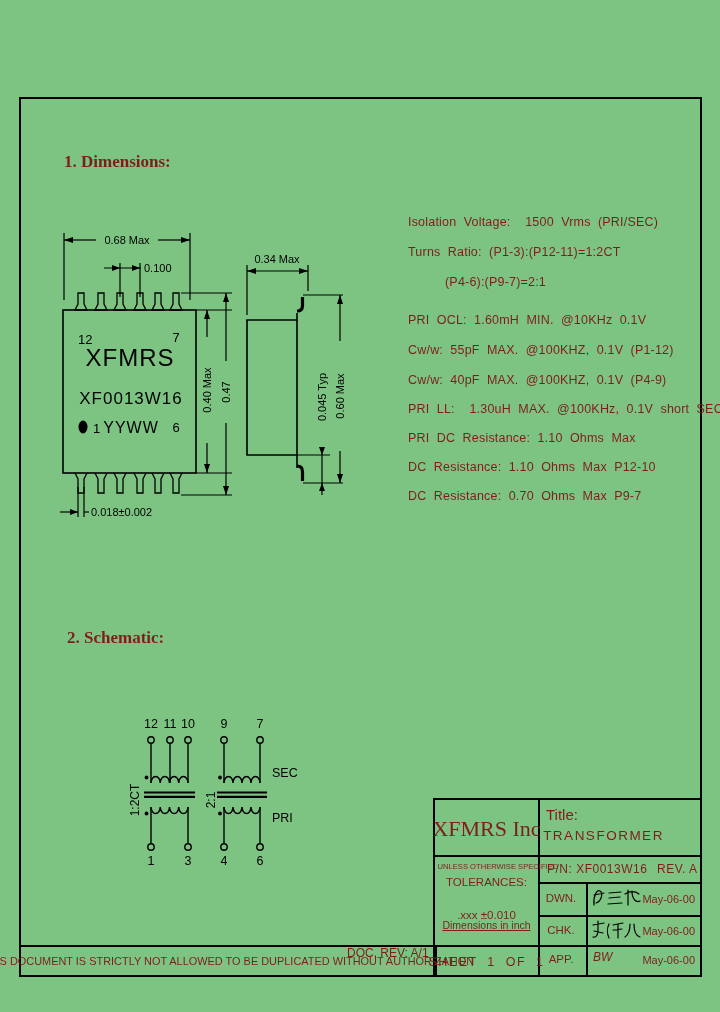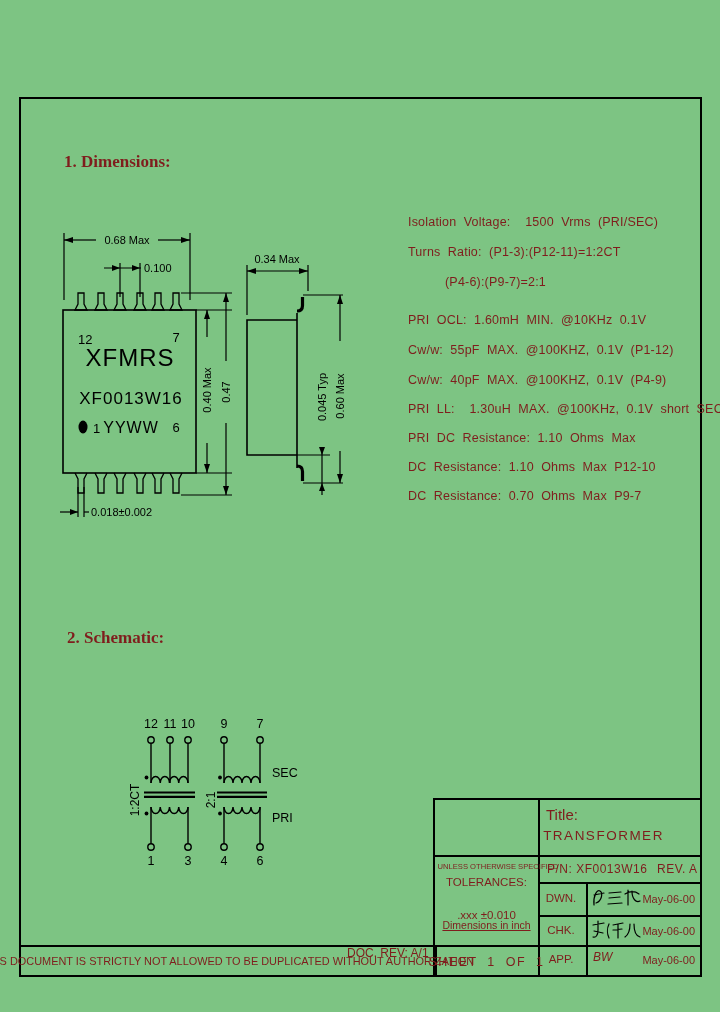--- a/index.html
+++ b/index.html
@@ -217,20 +217,21 @@
 
   <div class="abs tblock">
 
     <div class="tbline" style="left:0;top:55px;width:265px;height:2px;"></div>
     <div class="tbline" style="left:103px;top:82px;width:162px;height:2px;"></div>
     <div class="tbline" style="left:103px;top:115px;width:162px;height:2px;"></div>
     <div class="tbline" style="left:0;top:145px;width:265px;height:2px;"></div>
     <div class="tbline" style="left:103px;top:0;width:2px;height:175px;"></div>
     <div class="tbline" style="left:151px;top:82px;width:2px;height:93px;"></div>
 
+    <div class="abs tb-company">XFMRS Inc</div>
 
     <div class="abs cad tb-titlelabel">Title:</div>
     <div class="abs cad tb-title">TRANSFORMER</div>
 
     <div class="abs cad tb-pn">P/N: XF0013W16</div>
     <div class="abs cad tb-rev">REV. A</div>
 
     <div class="tol cad" style="top:62px;font-size:8px;transform:scaleX(.95);">UNLESS OTHERWISE SPECIFIED</div>
     <div class="tol cad" style="top:76px;font-size:11.5px;">TOLERANCES:</div>
     <div class="tol cad" style="top:109px;font-size:11.5px;">.xxx ±0.010</div>

